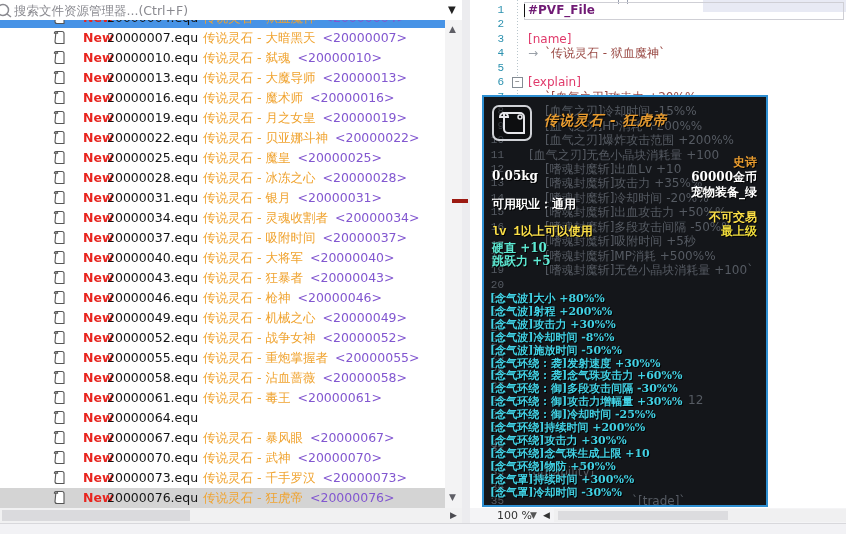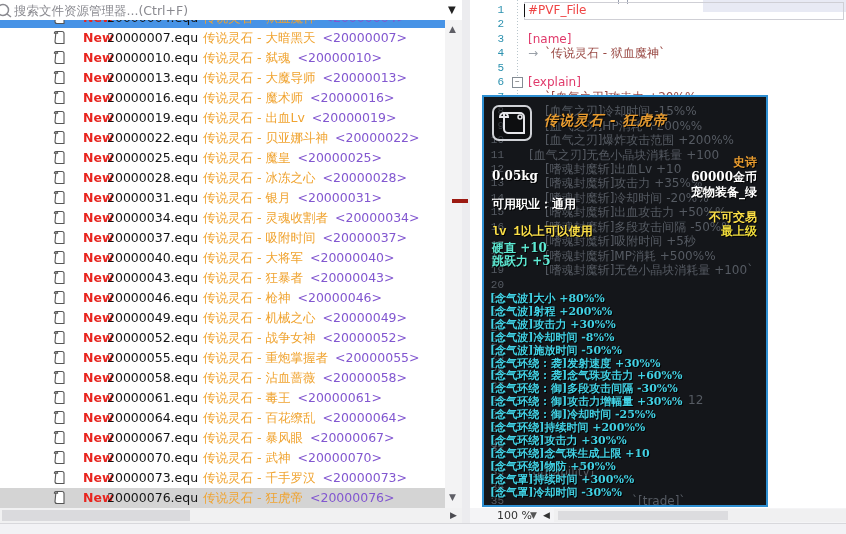--- a/index.html
+++ b/index.html
@@ -35,21 +35,21 @@
   .cur-line{left:54px;top:2px;width:318px;height:16px;border:1px solid #cfcfd5;}
   .caret{left:54px;top:4px;width:1px;height:13px;background:#111;}
   .fold-guide{left:47px;top:0;width:1px;height:507px;
       background-image:repeating-linear-gradient(#b9c6cc 0 1px,transparent 1px 3px);}
   .fold-box{left:42px;width:9px;height:9px;border:1px solid #848c94;background:#fff;
       font:8px/8px "Liberation Mono",monospace;color:#555;text-align:center;}
   .gnum{position:absolute;left:0;width:34px;text-align:right;color:#2B91AF;
       font:11px/14px "Liberation Mono",monospace;}
   .eline{position:absolute;white-space:pre;font-size:12px;line-height:14px;}
   .eline .arr{display:inline-block;width:17px;color:#9aa0a8;}
-  .t-dir{color:#ef4444;font-weight:normal;}
+  .t-dir{color:#701a75;font-weight:bold;}
   .t-tag{color:#E0396A;}
   .t-str{color:#9A4A45;}
   .statusbar{left:0;top:508px;width:376px;height:15px;background:#f4f4f6;}
   .zoom-ctl{left:27px;top:509px;font-size:11px;color:#333;}
   .zoom-dd{left:60px;top:510px;font-size:9px;color:#555;}
   .ehs-arrow{left:73px;top:510px;font-size:9px;color:#333;}
   .ehs-track{left:84px;top:509px;width:292px;height:13px;background:#f0f0f1;}
   .ehs-thumb{left:88px;top:511px;width:170px;height:9px;background:#dcdcdf;}
   
   .tooltip{left:12px;top:95px;width:286px;height:412px;background:#14161a;
@@ -130,21 +130,21 @@
         <span class="f-file">20000016.equ</span>
         <span class="f-label"><span class="f-name">传说灵石 - 魔术师</span><span class="f-id">&lt;20000016&gt;</span></span>
       </div>
       <div class="fr" style="top: 88px;">
         <div class="f-ic"><svg width="13" height="15" viewBox="0 0 13 15">
             <path d="M4 1.5 h6 a2 2 0 0 1 2 2 v10 h-7 a2 2 0 0 1 -2 -2 z" fill="#fff" stroke="#555" stroke-width="1.1"></path>
             <path d="M4 1.5 a1.6 1.6 0 0 0 -1.6 1.6 h3.2 a1.6 1.6 0 0 0 -1.6 -1.6 z" fill="#fff" stroke="#555" stroke-width="1.1"></path>
           </svg></div>
         <span class="f-new">New</span>
         <span class="f-file">20000019.equ</span>
-        <span class="f-label"><span class="f-name">传说灵石 - 出血Lv</span><span class="f-id">&lt;20000019&gt;</span></span>
+        <span class="f-label"><span class="f-name">传说灵石 - 月之女皇</span><span class="f-id">&lt;20000019&gt;</span></span>
       </div>
       <div class="fr" style="top: 108px;">
         <div class="f-ic"><svg width="13" height="15" viewBox="0 0 13 15">
             <path d="M4 1.5 h6 a2 2 0 0 1 2 2 v10 h-7 a2 2 0 0 1 -2 -2 z" fill="#fff" stroke="#555" stroke-width="1.1"></path>
             <path d="M4 1.5 a1.6 1.6 0 0 0 -1.6 1.6 h3.2 a1.6 1.6 0 0 0 -1.6 -1.6 z" fill="#fff" stroke="#555" stroke-width="1.1"></path>
           </svg></div>
         <span class="f-new">New</span>
         <span class="f-file">20000022.equ</span>
         <span class="f-label"><span class="f-name">传说灵石 - 贝亚娜斗神</span><span class="f-id">&lt;20000022&gt;</span></span>
       </div>
@@ -265,21 +265,20 @@
         <span class="f-file">20000061.equ</span>
         <span class="f-label"><span class="f-name">传说灵石 - 毒王</span><span class="f-id">&lt;20000061&gt;</span></span>
       </div>
       <div class="fr" style="top: 388px;">
         <div class="f-ic"><svg width="13" height="15" viewBox="0 0 13 15">
             <path d="M4 1.5 h6 a2 2 0 0 1 2 2 v10 h-7 a2 2 0 0 1 -2 -2 z" fill="#fff" stroke="#555" stroke-width="1.1"></path>
             <path d="M4 1.5 a1.6 1.6 0 0 0 -1.6 1.6 h3.2 a1.6 1.6 0 0 0 -1.6 -1.6 z" fill="#fff" stroke="#555" stroke-width="1.1"></path>
           </svg></div>
         <span class="f-new">New</span>
         <span class="f-file">20000064.equ</span>
-        <span class="f-label"><span class="f-name">传说灵石 - 百花缭乱</span><span class="f-id">&lt;20000064&gt;</span></span>
       </div>
       <div class="fr" style="top: 408px;">
         <div class="f-ic"><svg width="13" height="15" viewBox="0 0 13 15">
             <path d="M4 1.5 h6 a2 2 0 0 1 2 2 v10 h-7 a2 2 0 0 1 -2 -2 z" fill="#fff" stroke="#555" stroke-width="1.1"></path>
             <path d="M4 1.5 a1.6 1.6 0 0 0 -1.6 1.6 h3.2 a1.6 1.6 0 0 0 -1.6 -1.6 z" fill="#fff" stroke="#555" stroke-width="1.1"></path>
           </svg></div>
         <span class="f-new">New</span>
         <span class="f-file">20000067.equ</span>
         <span class="f-label"><span class="f-name">传说灵石 - 暴风眼</span><span class="f-id">&lt;20000067&gt;</span></span>
       </div>

